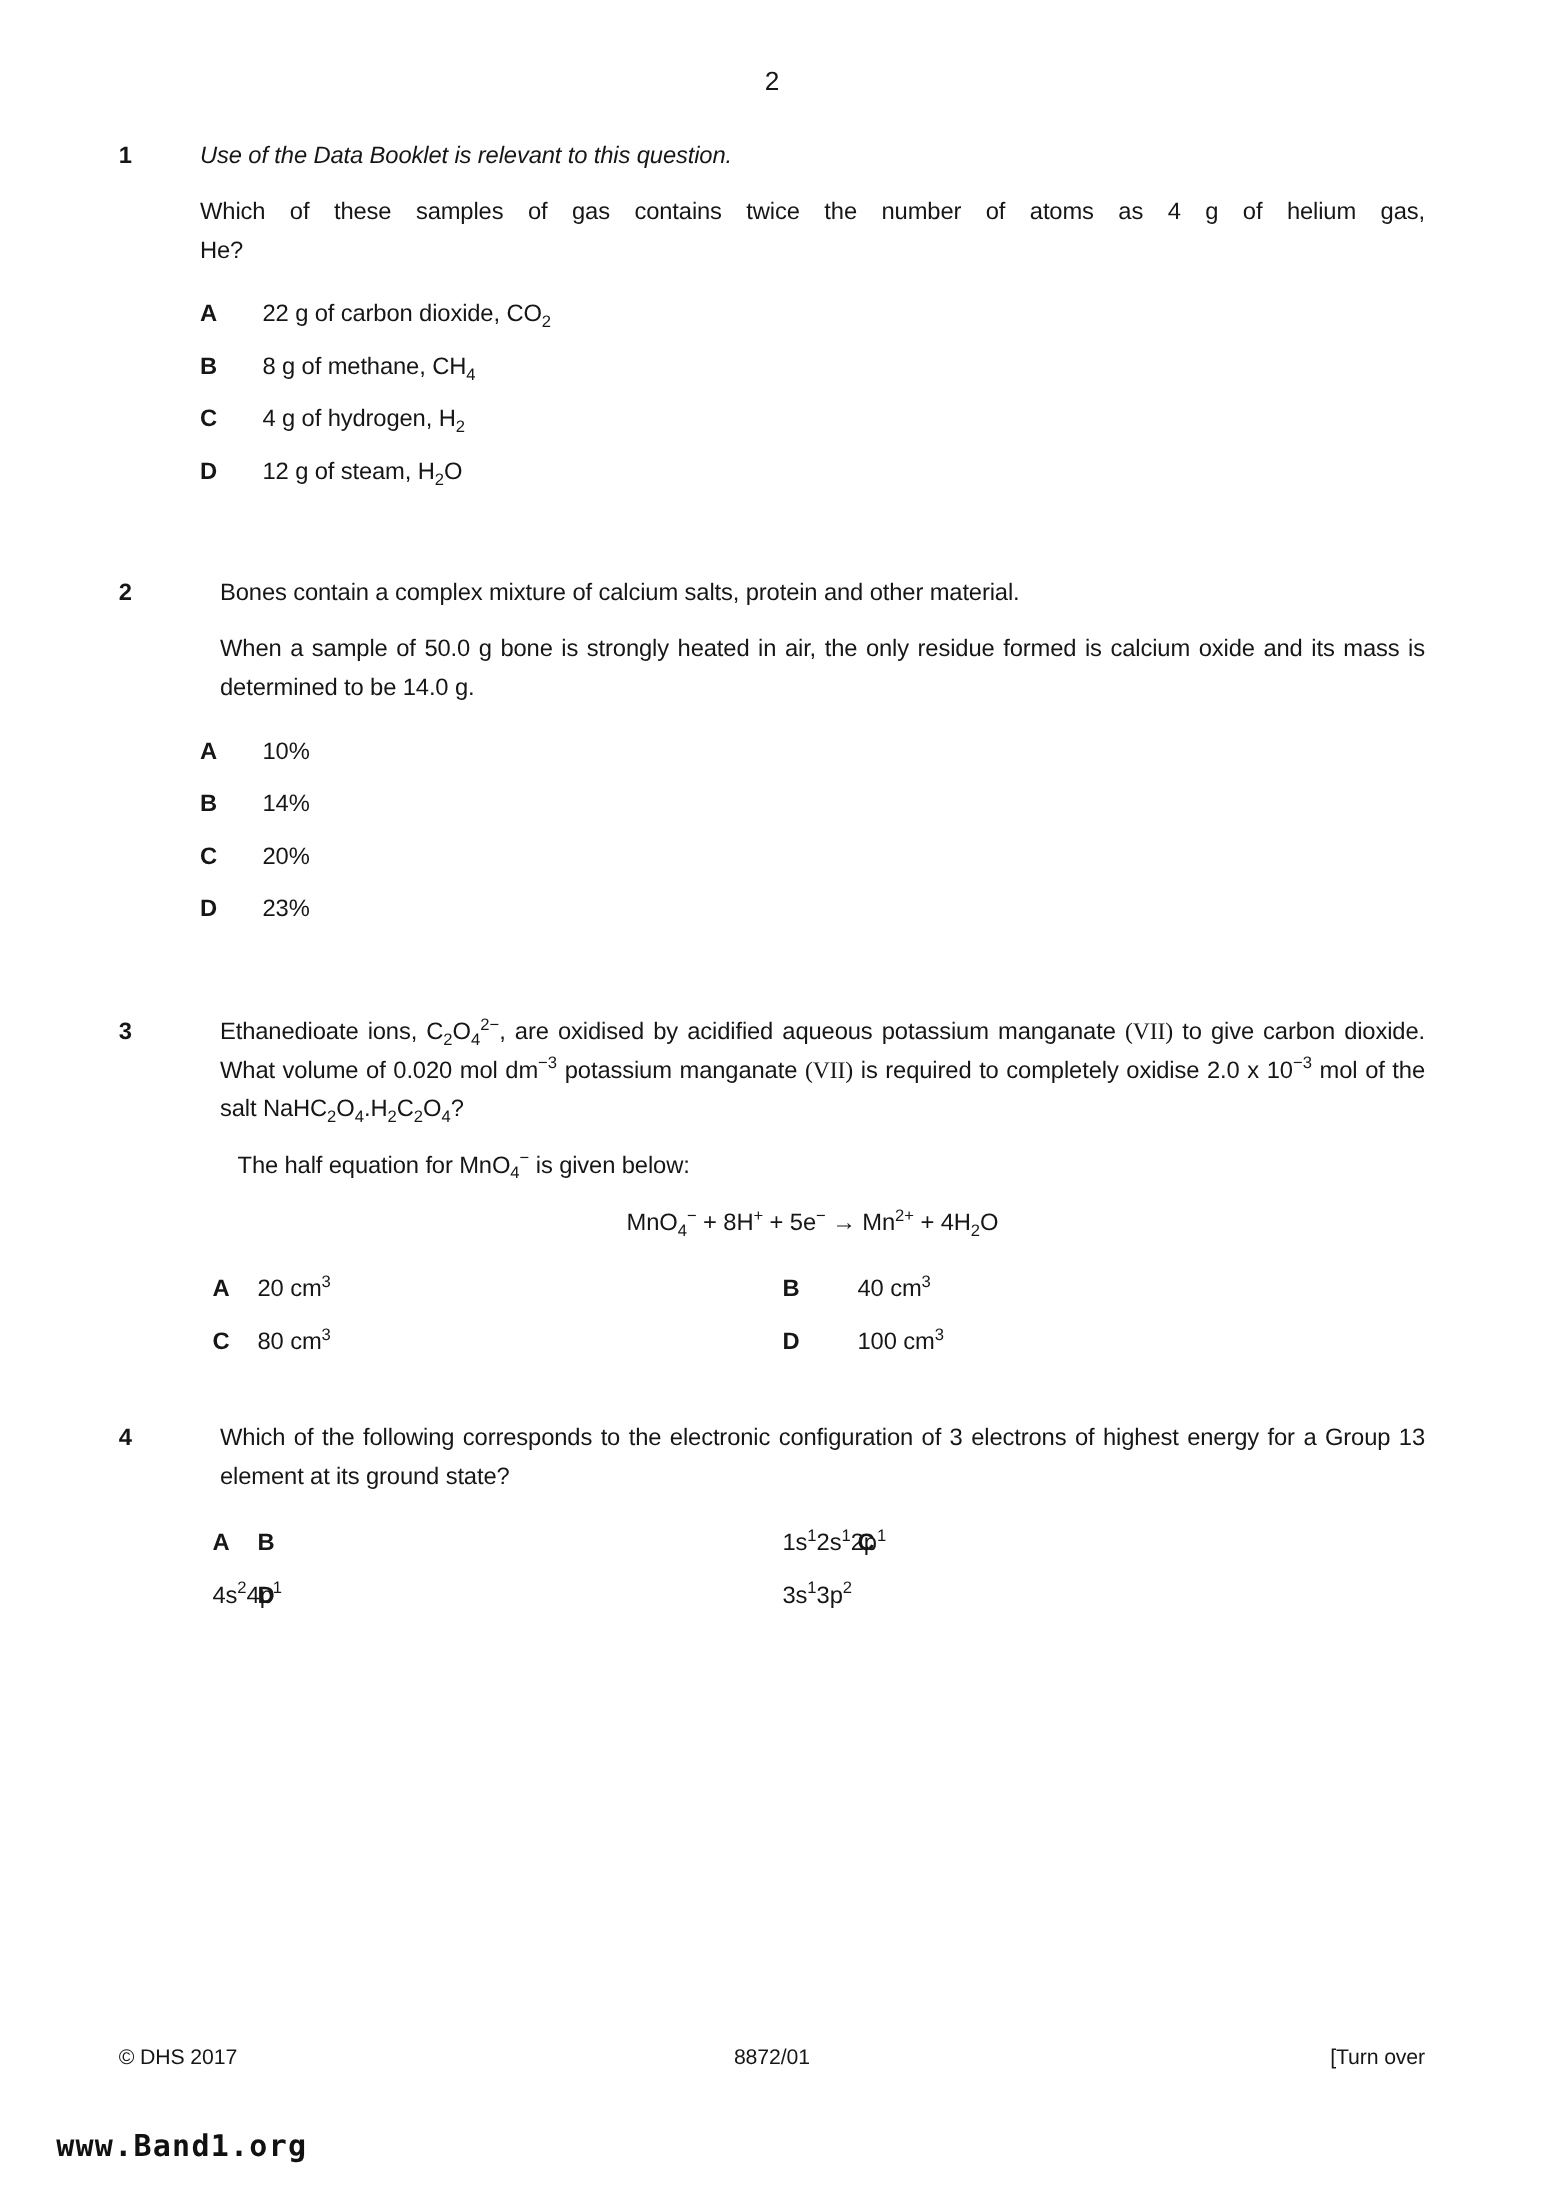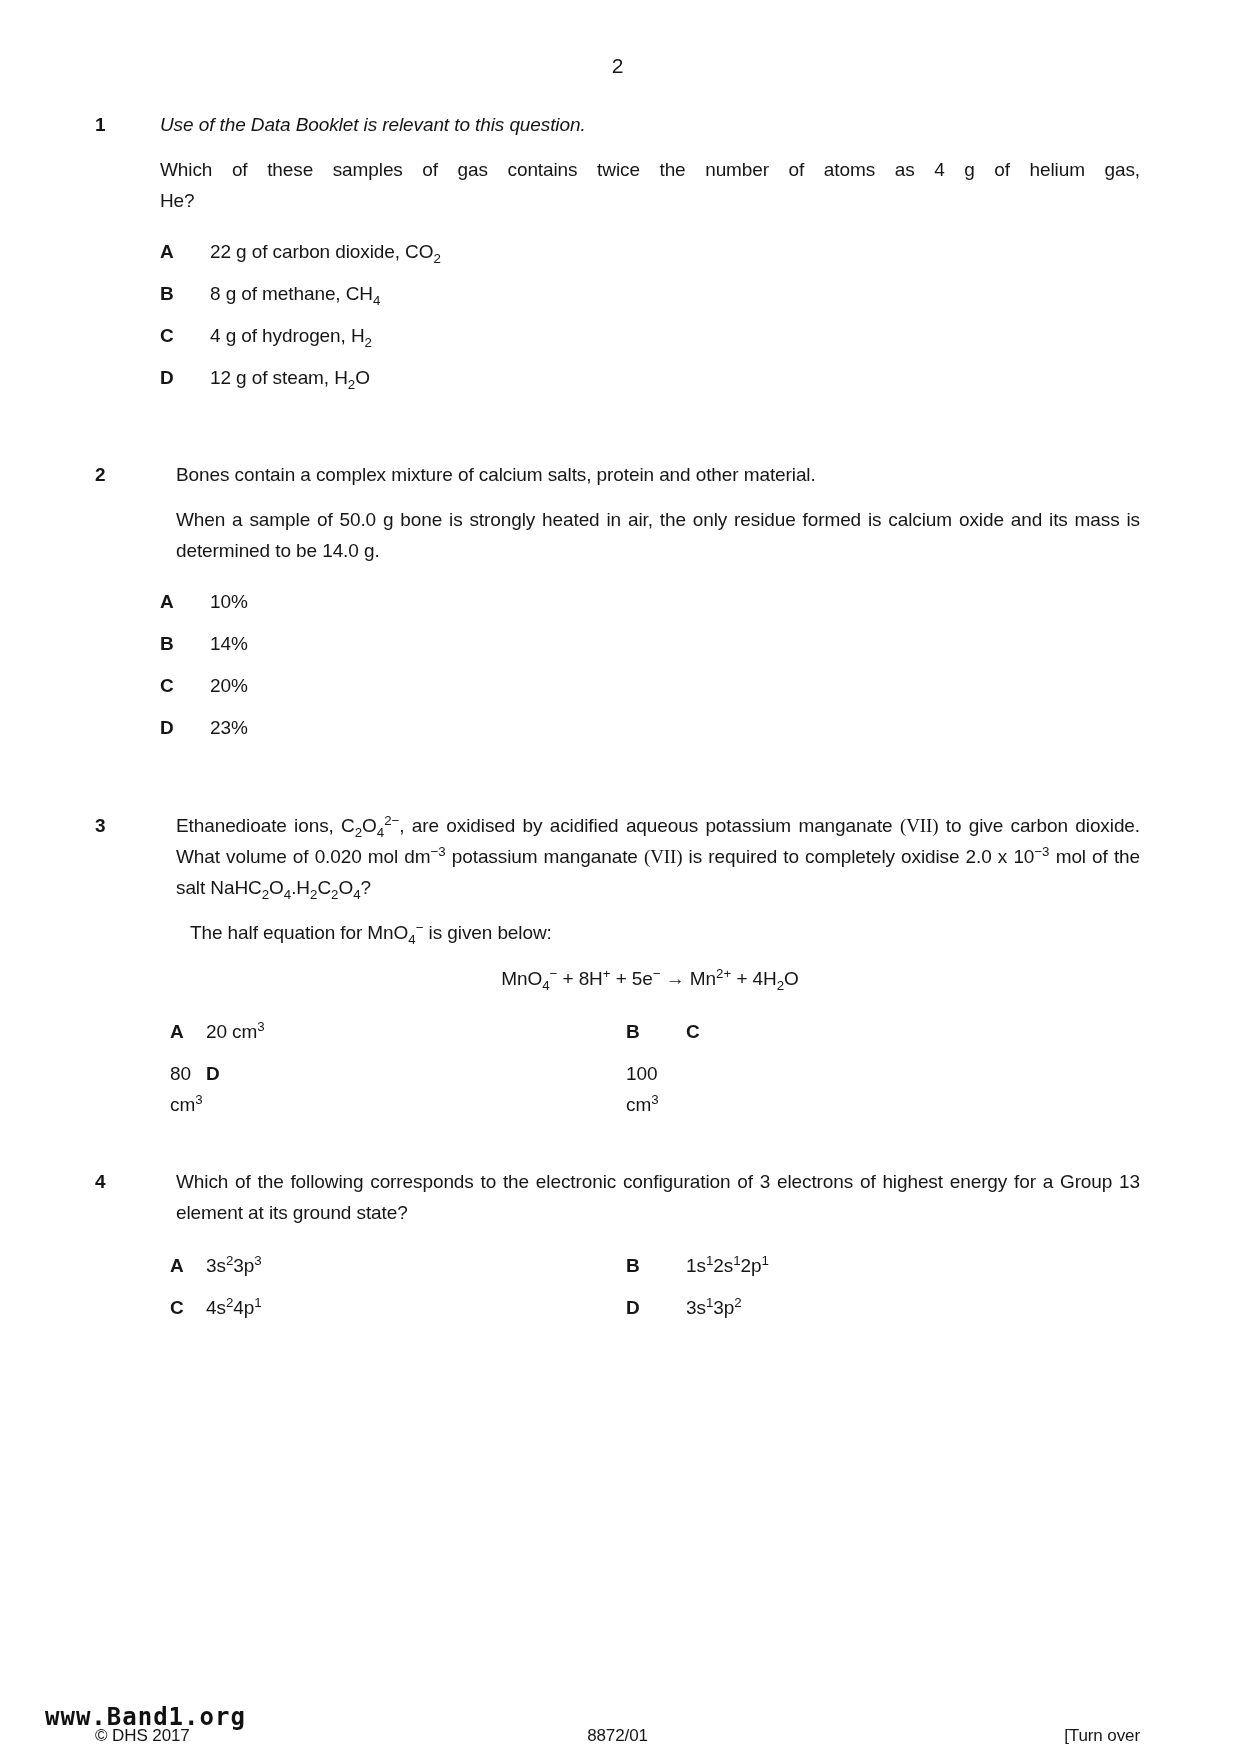--- a/index.html
+++ b/index.html
@@ -66,26 +66,25 @@
   sub, sup {
     font-size: 0.7em;
     line-height: 0;
     letter-spacing: 0;
   }
   .serif { font-family: "Liberation Serif", "DejaVu Serif", serif; }
   .footer-row {
     position: absolute;
     left: 95px;
     right: 99px;
-    top: 1726px;
+    top: 1636px;
     display: flex;
     align-items: baseline;
     font-size: 17px;
     line-height: 20px;
-    justify-content: flex-end;
   }
   .footer-left  { flex: 1 1 0; text-align: left; }
   .footer-center{ flex: 1 1 0; text-align: center; }
   .footer-right { flex: 1 1 0; text-align: right; }
   .watermark {
     position: absolute;
     left: 45px;
     top: 1702px;
     font-family: "DejaVu Sans Mono", "Liberation Mono", monospace;
     font-size: 24px;
@@ -157,35 +156,35 @@
   <section class="question q3">
     <div class="qnum">3</div>
     <div class="qbody">
       <p class="justify">Ethanedioate ions, C<sub>2</sub>O<sub>4</sub><sup>2−</sup>, are oxidised by acidified aqueous potassium manganate <span class="serif">(VII)</span> to give carbon dioxide. What volume of 0.020 mol dm<sup>−3</sup> potassium manganate <span class="serif">(VII)</span> is required to completely oxidise 2.0 x 10<sup>−3</sup> mol of the salt NaHC<sub>2</sub>O<sub>4</sub>.H<sub>2</sub>C<sub>2</sub>O<sub>4</sub>?</p>
       <p class="equation-intro">The half equation for MnO<sub>4</sub><sup>−</sup> is given below:</p>
       <p class="equation">MnO<sub>4</sub><sup>−</sup> + 8H<sup>+</sup> + 5e<sup>−</sup> → Mn<sup>2+</sup> + 4H<sub>2</sub>O</p>
       <div class="options-grid">
         <span class="olet">A</span>
         <span class="otext">20 cm<sup>3</sup></span>
         <span class="olet">B</span>
+        <span class="otext">40 cm<sup>3</sup></span>
         <span class="olet">C</span>
         <span class="otext">80 cm<sup>3</sup></span>
         <span class="olet">D</span>
         <span class="otext">100 cm<sup>3</sup></span>
       </div>
     </div>
   </section>
 
   <section class="question q4">
     <div class="qnum">4</div>
     <div class="qbody">
       <p class="justify">Which of the following corresponds to the electronic configuration of 3 electrons of highest energy for a Group 13 element at its ground state?</p>
       <div class="options-grid">
         <span class="olet">A</span>
-        <span class="otext">3s<sup>2</sup>3p<sup>3</sup></span>
         <span class="olet">B</span>
         <span class="otext">1s<sup>1</sup>2s<sup>1</sup>2p<sup>1</sup></span>
         <span class="olet">C</span>
         <span class="otext">4s<sup>2</sup>4p<sup>1</sup></span>
         <span class="olet">D</span>
         <span class="otext">3s<sup>1</sup>3p<sup>2</sup></span>
       </div>
     </div>
   </section>
 

